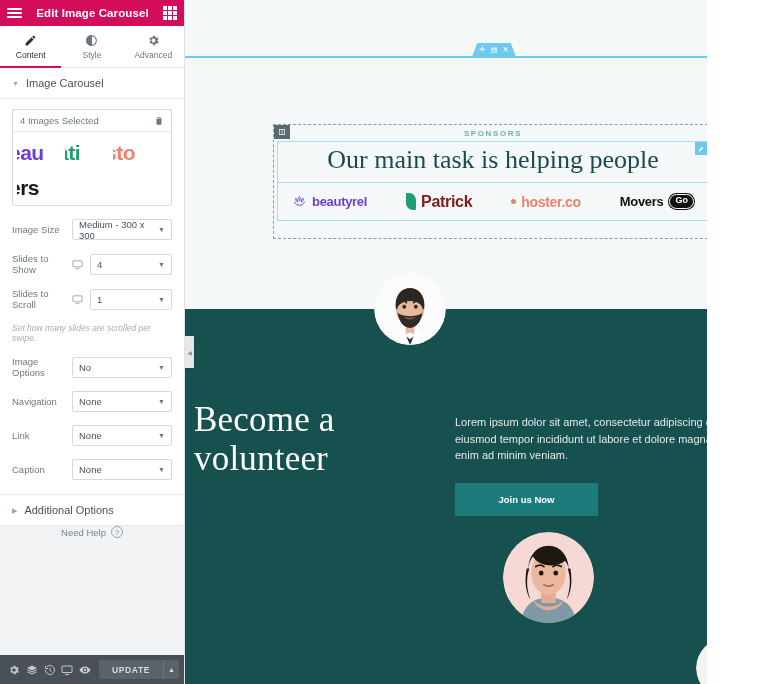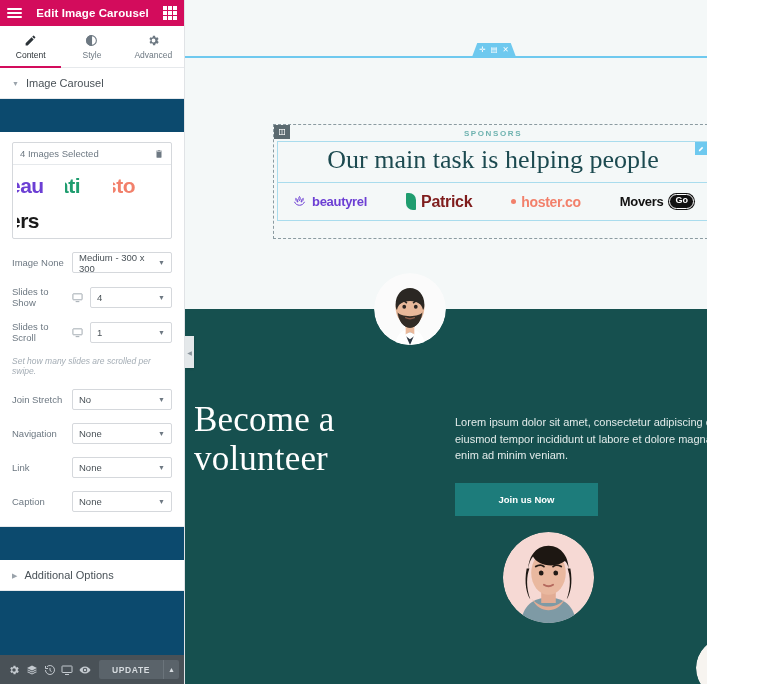--- a/index.html
+++ b/index.html
@@ -35,21 +35,21 @@
 
   .tabs { display: flex; background: #fff; height: 42px; flex: 0 0 42px; border-bottom: 1px solid #e6e9ec; }
   .tab {
     flex: 1; display: flex; flex-direction: column; align-items: center; justify-content: center;
     gap: 3px; font-size: 8.5px; color: #6d7882; cursor: pointer;
     border-bottom: 2px solid transparent; position: relative; top: 1px;
   }
   .tab.active { color: #2c3338; border-bottom-color: #d30c5c; }
   .tab svg { width: 13px; height: 13px; display: block; }
 
-  .scroll-body { flex: 1; overflow: hidden; background: #0c4a6e; display: flex; flex-direction: column; gap: 33px; }
+  .scroll-body { flex: 1; overflow: hidden; background: #15803d; display: flex; flex-direction: column; }
 
   .section-head {
     background: #fff; border-bottom: 1px solid #e6e9ec;
     padding: 9px 12px; display: flex; align-items: center; gap: 7px;
     font-size: 11px; color: #495157; cursor: pointer;
   }
   .caret { font-size: 7px; color: #9aa3ab; line-height: 1; }
 
   .section-body { background: #fff; padding: 10px 12px 14px; border-bottom: 1px solid #e6e9ec; }
 
@@ -283,21 +283,21 @@
             <div class="thumb" style="color:#f2806b">
                 <span>sto</span>
               </div>
             <div class="thumb" style="color:#1a1a1a;flex-basis:100%">
                 <span>ers</span>
               </div>
           </div>
         </div>
 
         <div class="field">
-          <span class="lbl">Image None</span>
+          <span class="lbl">Image Size</span>
           <div class="sel">
             <span>Medium - 300 x 300</span>
             <span class="arr">▼</span>
           </div>
         </div>
 
         <div class="field">
           <span class="lbl">Slides to Show</span>
           <span class="dev">
             <svg viewBox="0 0 24 24" fill="none" stroke="currentColor" stroke-width="2">
@@ -321,21 +321,21 @@
           </span>
           <div class="sel">
             <span>1</span>
             <span class="arr">▼</span>
           </div>
         </div>
 
         <div class="hint">Set how many slides are scrolled per swipe.</div>
 
         <div class="field">
-          <span class="lbl">Join Stretch</span>
+          <span class="lbl">Image Options</span>
           <div class="sel">
             <span>No</span>
             <span class="arr">▼</span>
           </div>
         </div>
 
         <div class="field">
           <span class="lbl">Navigation</span>
           <div class="sel">
             <span>None</span>
@@ -359,20 +359,26 @@
           </div>
         </div>
 
       </div>
 
       <div class="section-head">
         <span class="caret">▶</span>
         <span>Additional Options</span>
       </div>
 
+      <div class="helper">
+        <div class="need-help">
+          <span>Need Help</span>
+          <span class="q-circle">?</span>
+        </div>
+      </div>
     </div>
 
     <div class="footer">
       <div class="foot-ico">
         <svg viewBox="0 0 24 24" fill="currentColor">
             <path d="M19.4 13a7.8 7.8 0 000-2l2-1.6-2-3.4-2.4 1a7.6 7.6 0 00-1.7-1l-.4-2.6h-4l-.4 2.6c-.6.2-1.2.6-1.7 1l-2.4-1-2 3.4L6.6 11a7.8 7.8 0 000 2l-2 1.6 2 3.4 2.4-1c.5.4 1.1.8 1.7 1l.4 2.6h4l.4-2.6c.6-.2 1.2-.6 1.7-1l2.4 1 2-3.4-2-1.6zM12 15.5a3.5 3.5 0 110-7 3.5 3.5 0 010 7z"></path>
           </svg>
       </div>
       <div class="foot-ico">
         <svg viewBox="0 0 24 24" fill="currentColor">

